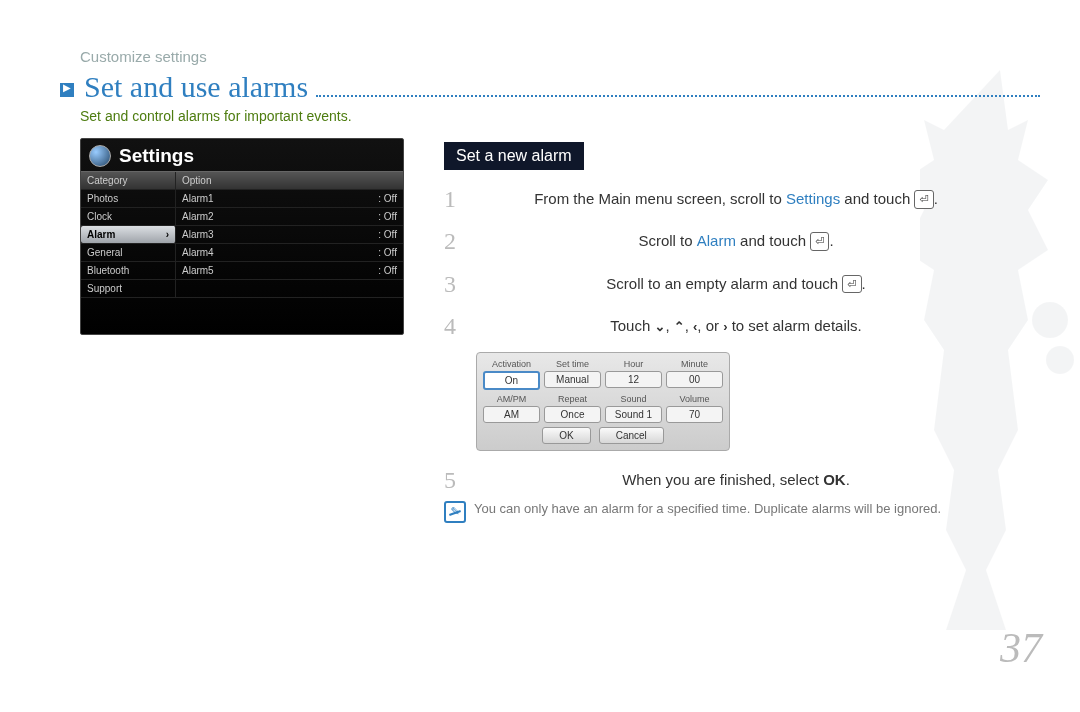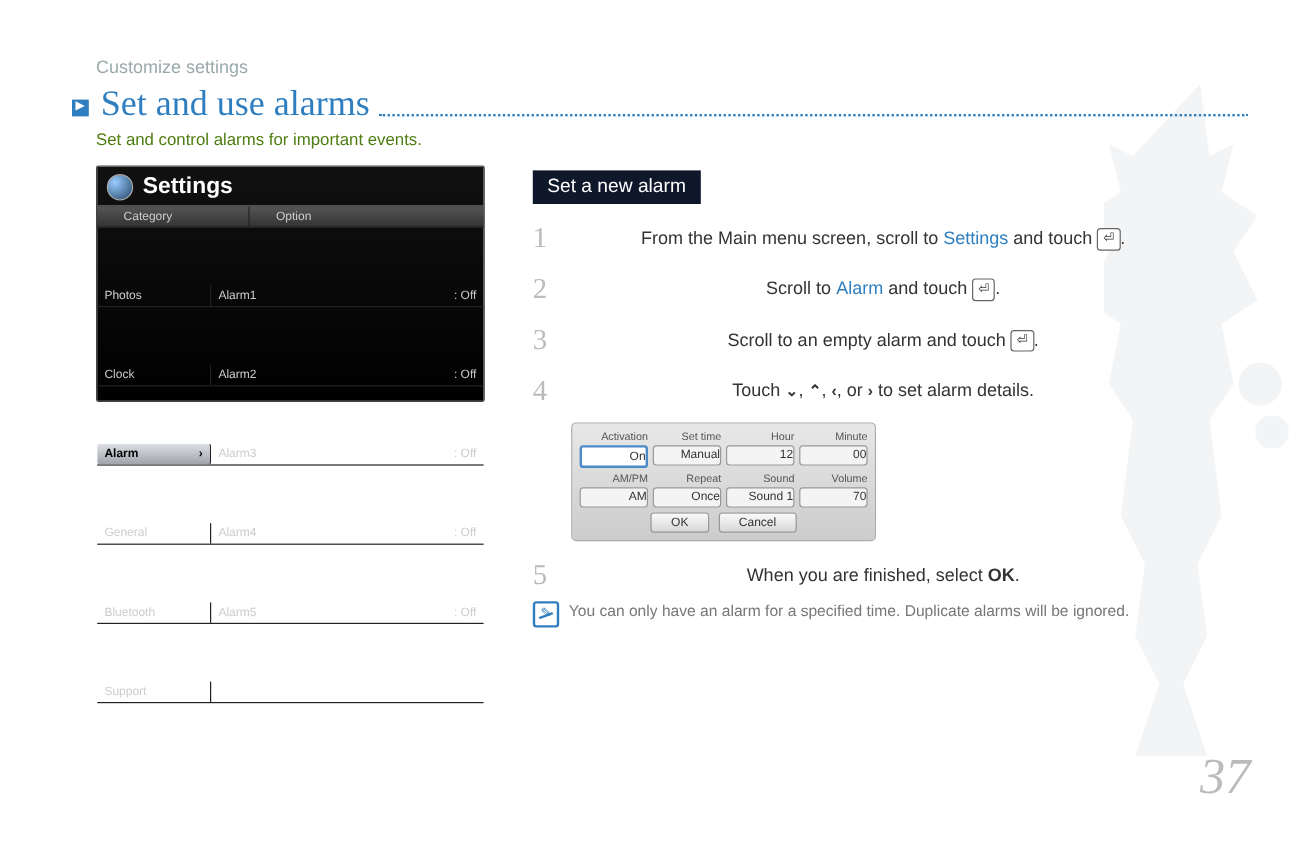--- a/index.html
+++ b/index.html
@@ -105,30 +105,29 @@
     font-weight: bold;
     color: #fff;
   }
   .device-headers {
     display: flex;
     background: linear-gradient(#555, #333);
     border-top: 1px solid #666;
     border-bottom: 1px solid #222;
   }
   .device-headers .hcell {
-    padding: 3px 22px;
+    padding: 3px 6px;
     font-size: 10px;
     color: #ccc;
   }
   .hcell.cat { width: 82px; border-right: 1px solid #222; }
   .hcell.opt { flex: 1; }
   .device-row {
     display: flex;
     border-bottom: 1px solid #222;
-    margin-top: 48px;
   }
   .device-row .catcell {
     width: 82px;
     padding: 3px 6px;
     font-size: 10px;
     color: #ccc;
     border-right: 1px solid #222;
   }
   .device-row.selected .catcell {
     background: linear-gradient(#dcdfe3, #9fa4aa);
@@ -209,21 +208,21 @@
     font-size: 10px;
     color: #333;
   }
   .ap-row {
     display: flex;
     gap: 4px;
     margin-bottom: 4px;
   }
   .ap-cell {
     flex: 1;
-    text-align: right;
+    text-align: center;
   }
   .ap-label {
     font-size: 9px;
     color: #555;
     margin-bottom: 2px;
   }
   .ap-val {
     border: 1px solid #999;
     border-radius: 3px;
     padding: 2px 0;

